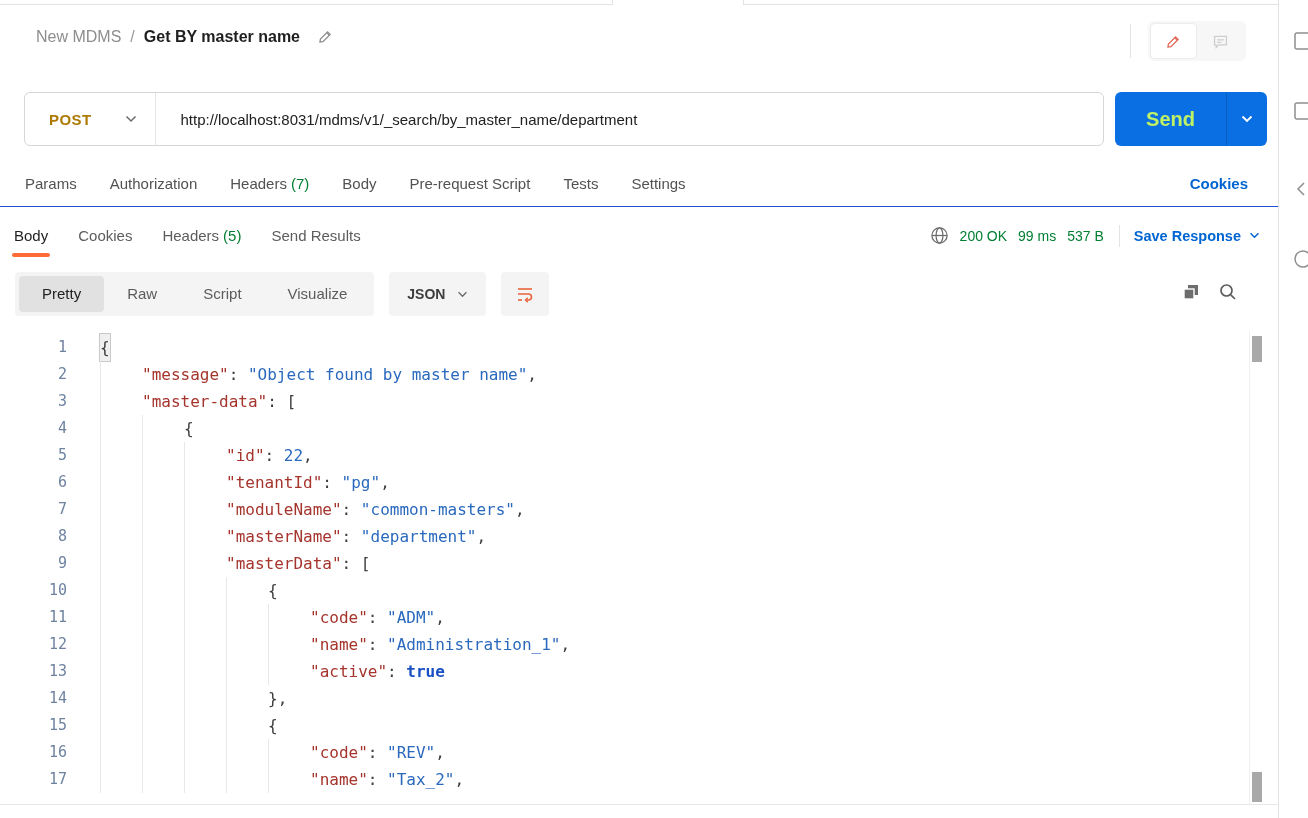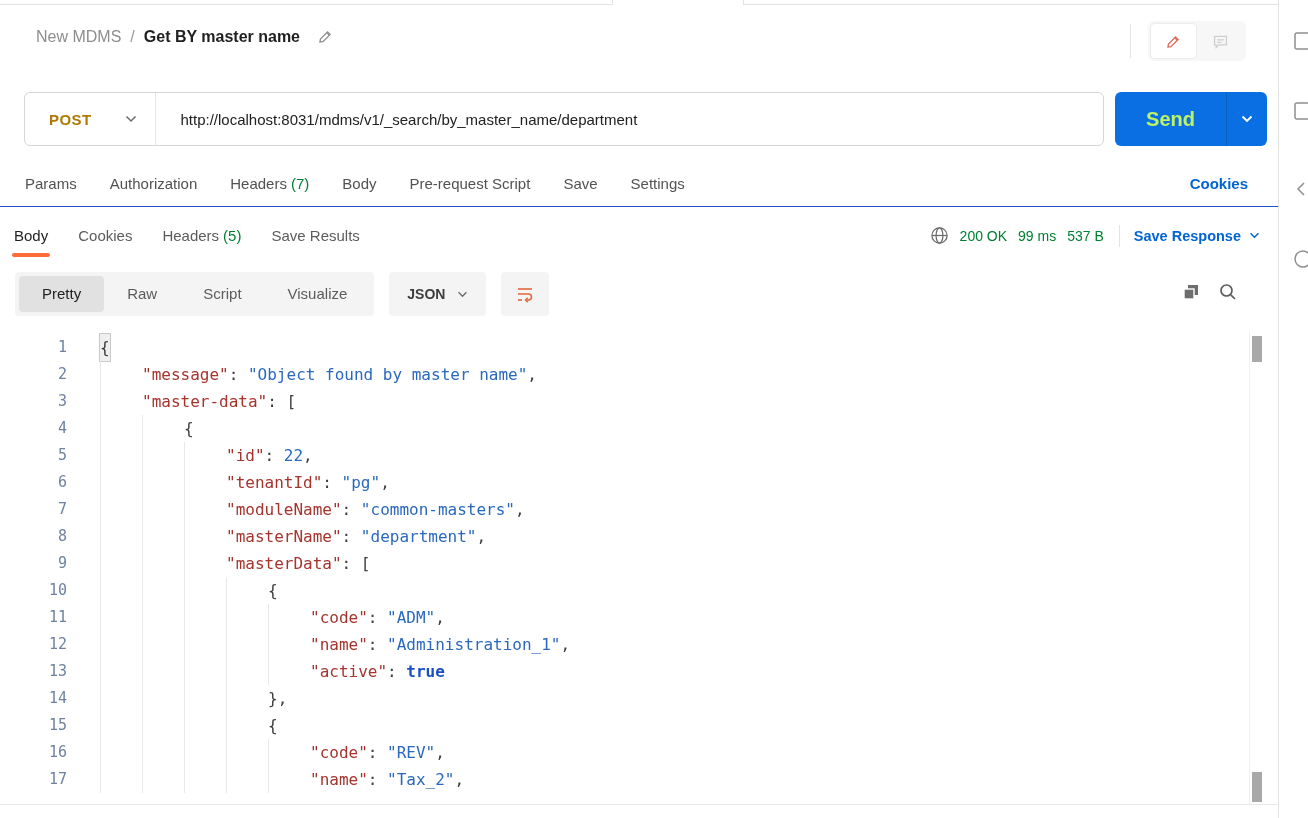--- a/index.html
+++ b/index.html
@@ -195,40 +195,40 @@
       </span>
     </div>
   </div>
 
   <div class="req-tabs">
     <div class="req-tab"><span>Params</span></div>
     <div class="req-tab"><span>Authorization</span></div>
     <div class="req-tab"><span>Headers</span><span class="tab-count">(7)</span></div>
     <div class="req-tab"><span>Body</span></div>
     <div class="req-tab"><span>Pre-request Script</span></div>
-    <div class="req-tab"><span>Save</span></div>
+    <div class="req-tab"><span>Tests</span></div>
     <div class="req-tab"><span>Settings</span></div>
     <div class="cookies-link">Cookies</div>
   </div>
 
   <div class="resp-header">
     <div class="resp-tabs">
       <div class="resp-tab active">
         <span>Body</span>
         <span class="tab-underline"></span>
       </div>
       <div class="resp-tab">
           <span>Cookies</span>
         </div>
       <div class="resp-tab">
           <span>Headers</span>
           <span class="tab-count">(5)</span>
         </div>
       <div class="resp-tab">
-          <span>Save Results</span>
+          <span>Send Results</span>
         </div>
     </div>
     <div class="resp-meta">
       <span class="tool-icon">
         <svg width="19" height="19" viewBox="0 0 20 20" fill="none" stroke="#6b6b6b" stroke-width="1.3">
           <circle cx="10" cy="10" r="8"></circle>
             <ellipse cx="10" cy="10" rx="3.6" ry="8"></ellipse>
             <path d="M2 10h16"></path>
         </svg>
       </span>

